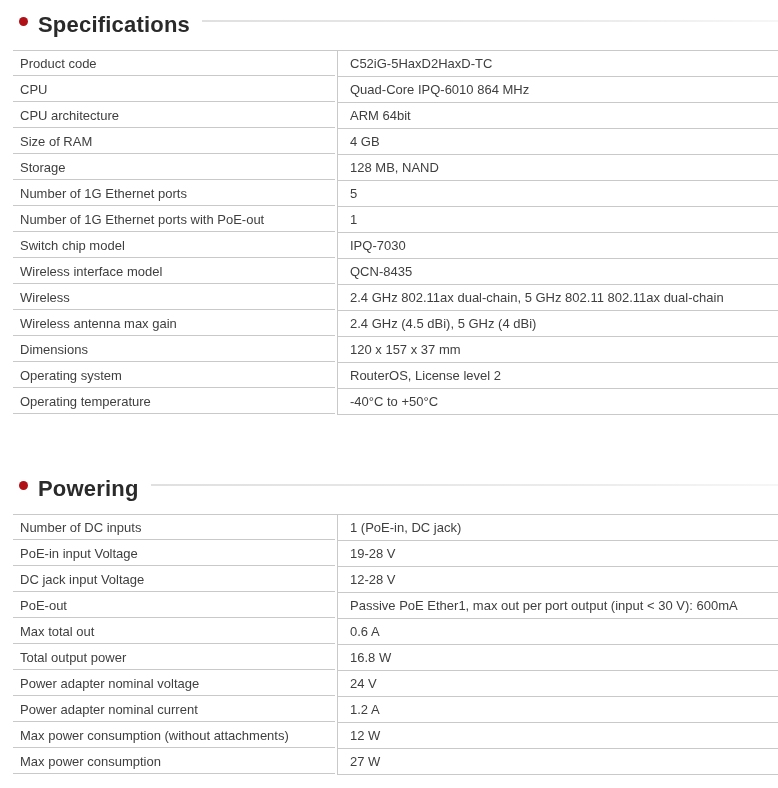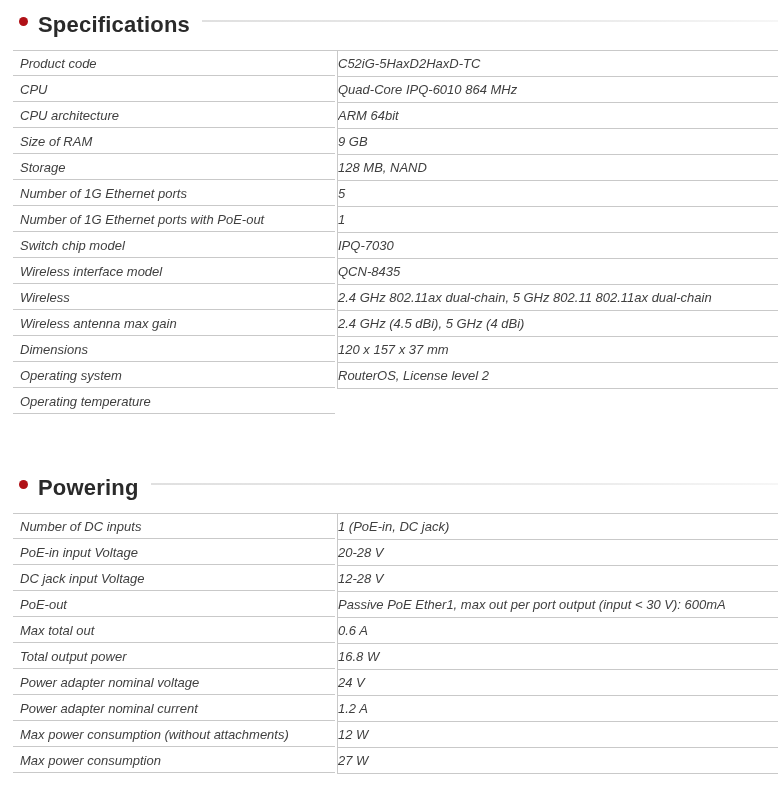--- a/index.html
+++ b/index.html
@@ -59,32 +59,32 @@
   .spec-row { display: flex; }
   .spec-row .cell {
     border-bottom: 1px solid var(--border);
     height: 25px;
     display: flex;
     align-items: center;
     font-size: 13px;
     color: var(--text);
     white-space: nowrap;
     overflow: hidden;
-    font-style: italic;
   }
   .spec-row .label {
     box-sizing: border-box;
     width: 322px;
     flex: 0 0 322px;
     padding-left: 7px;
     margin-right: 2px;
   }
   .spec-row .value {
     flex: 1 1 auto;
     border-left: 1px solid var(--border);
+    padding-left: 12px;
   }
 </style>
 </head>
 <body>
 
 <div id="page" style="--accent: #b01117; --border: #c9c9c9; --text: #3f3f3f; --title: #2a2a2a;">
   <section class="spec-section">
     <div class="section-header">
       <span class="bullet"></span>
       <h2 class="section-title">Specifications</h2>
@@ -101,21 +101,21 @@
     <div class="cell value">Quad-Core IPQ-6010 864 MHz</div>
   </div>
 
   <div class="spec-row">
     <div class="cell label">CPU architecture</div>
     <div class="cell value">ARM 64bit</div>
   </div>
 
   <div class="spec-row">
     <div class="cell label">Size of RAM</div>
-    <div class="cell value">9 GB</div>
+    <div class="cell value">4 GB</div>
   </div>
 
   <div class="spec-row">
     <div class="cell label">Storage</div>
     <div class="cell value">128 MB, NAND</div>
   </div>
 
   <div class="spec-row">
     <div class="cell label">Number of 1G Ethernet ports</div>
     <div class="cell value">5</div>
@@ -151,39 +151,40 @@
     <div class="cell value">120 x 157 x 37 mm</div>
   </div>
 
   <div class="spec-row">
     <div class="cell label">Operating system</div>
     <div class="cell value">RouterOS, License level 2</div>
   </div>
 
   <div class="spec-row">
     <div class="cell label">Operating temperature</div>
+    <div class="cell value">-40°C to +50°C</div>
   </div>
 </div>
   </section>
 
   <section class="spec-section">
     <div class="section-header">
       <span class="bullet"></span>
       <h2 class="section-title">Powering</h2>
       <span class="header-rule"></span>
     </div>
     <div class="spec-table">
   <div class="spec-row">
     <div class="cell label">Number of DC inputs</div>
     <div class="cell value">1 (PoE-in, DC jack)</div>
   </div>
 
   <div class="spec-row">
     <div class="cell label">PoE-in input Voltage</div>
-    <div class="cell value">20-28 V</div>
+    <div class="cell value">19-28 V</div>
   </div>
 
   <div class="spec-row">
     <div class="cell label">DC jack input Voltage</div>
     <div class="cell value">12-28 V</div>
   </div>
 
   <div class="spec-row">
     <div class="cell label">PoE-out</div>
     <div class="cell value">Passive PoE Ether1, max out per port output (input &lt; 30 V): 600mA</div>

